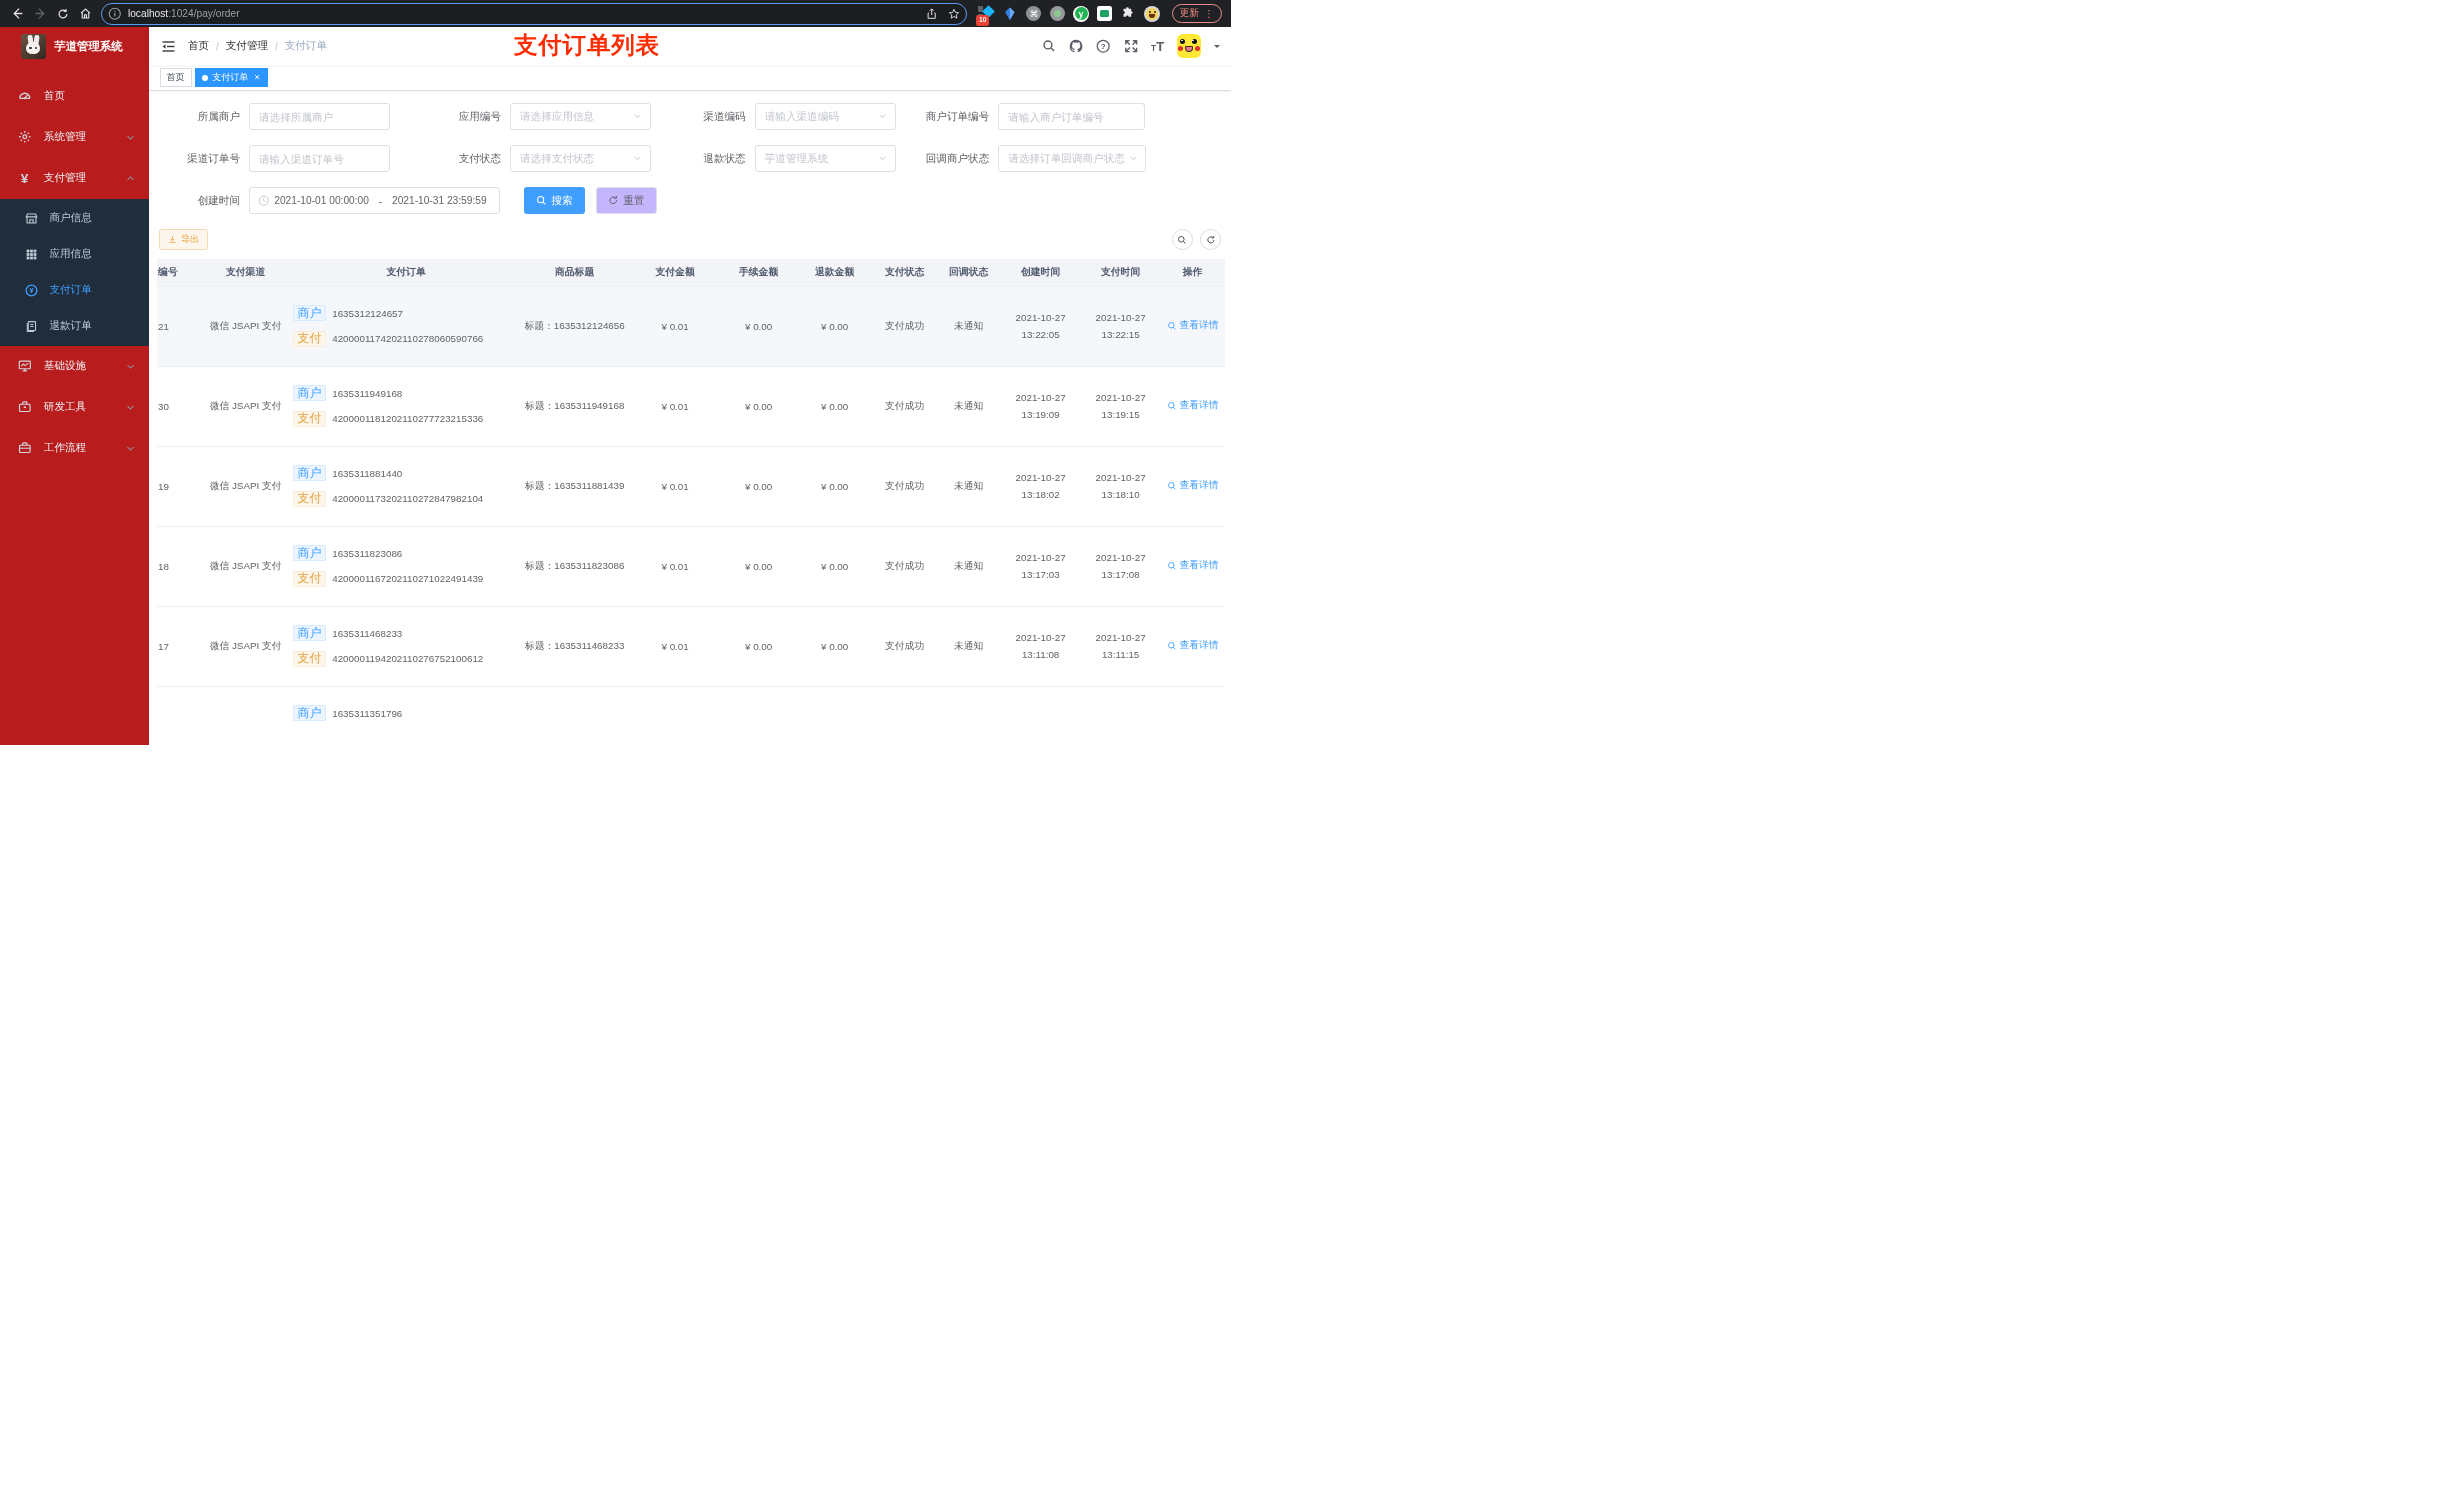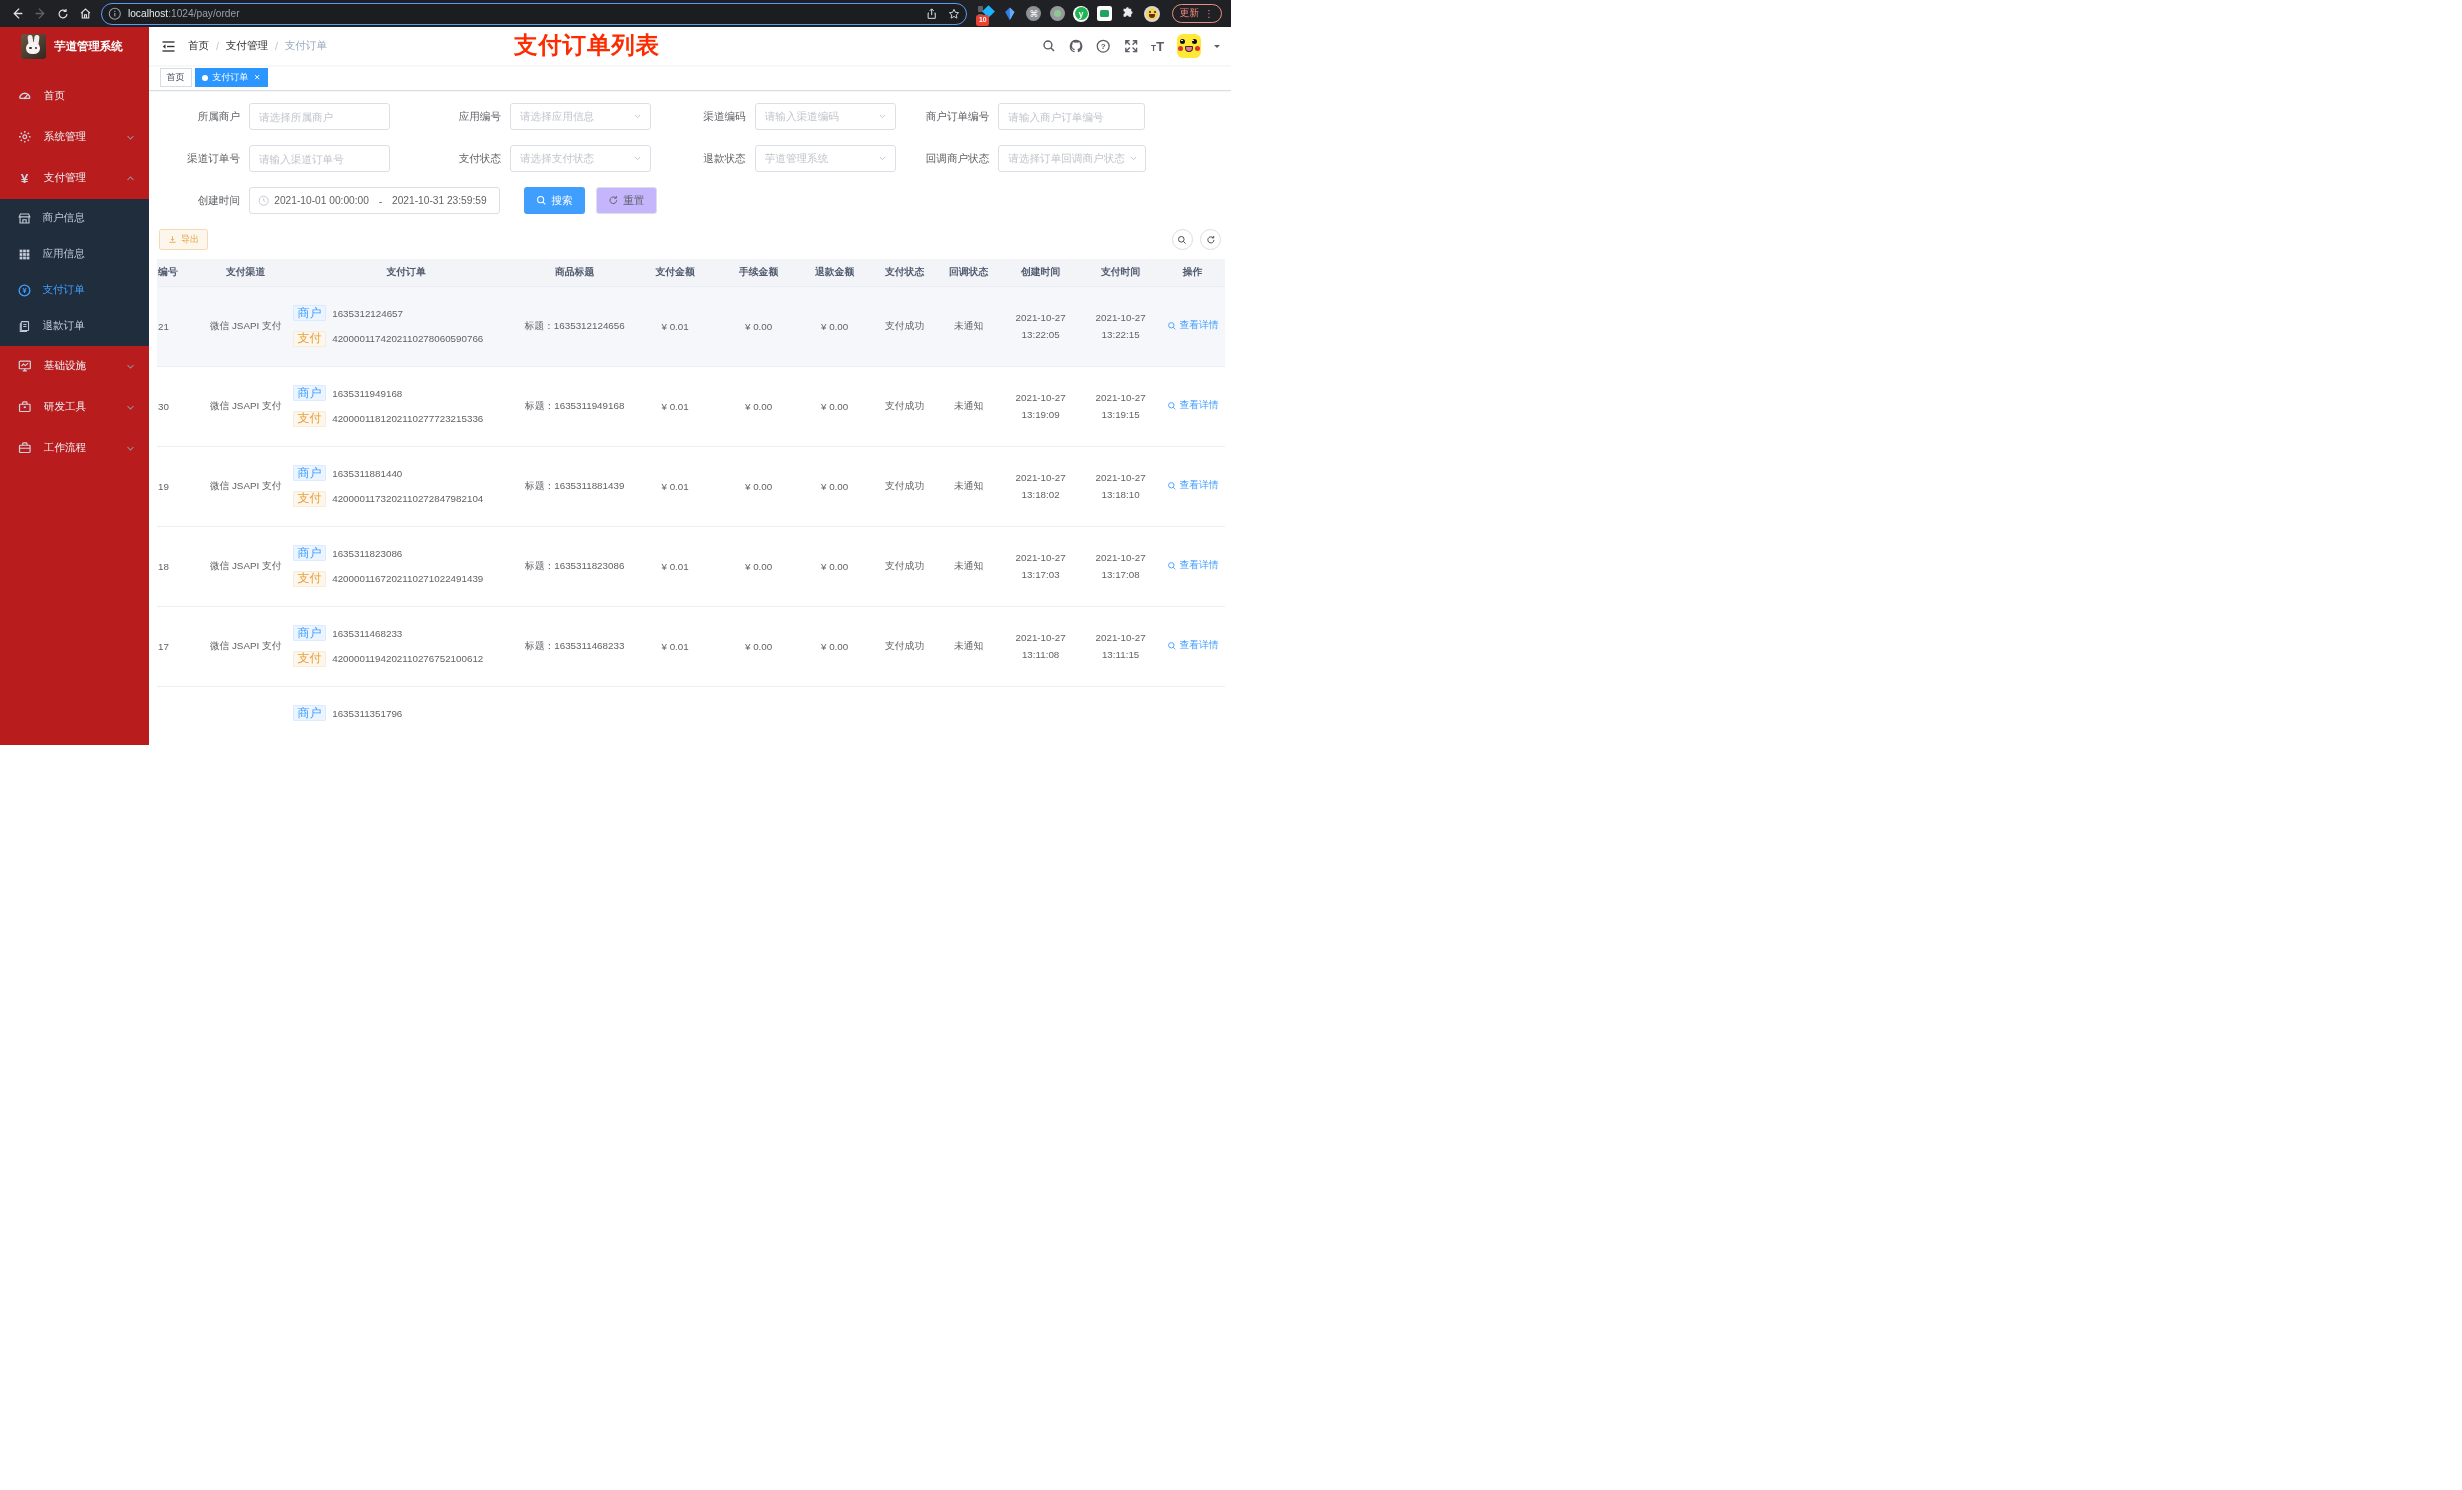--- a/index.html
+++ b/index.html
@@ -46,21 +46,21 @@
   .bunny-ear.e2 { left:13px; transform:rotate(8deg); }
   .bunny-head { position:absolute; width:13.6px; height:12px; background:#f7f3f3; border-radius:50% 50% 46% 46%; left:5.3px; top:8.3px; }
   .bunny-eye { position:absolute; width:2.3px; height:2.3px; background:#333; border-radius:50%; top:13px; }
   .bunny-eye.l{left:8.3px} .bunny-eye.r{left:13.6px}
   .side-title { color:#fff; font-weight:bold; font-size:11.4px; margin-left:8.3px; white-space:nowrap; }
   .menu { margin-top:10.6px; }
   .m-item { height:41px; display:flex; align-items:center; padding-left:17.4px; position:relative; cursor:pointer; font-size:10.6px; color:#eef2f7; }
   .m-item .ic { width:14.4px; height:14.4px; margin-right:12px; display:flex; align-items:center; justify-content:center; color:#cfd6e1; flex:0 0 auto; font-size:12px; }
   .m-item .chev { position:absolute; right:14.4px; color:#8d99a8; width:9px; height:9px; }
   .submenu { background:#1f2d3d; padding:1.5px 0; }
-  .s-item { height:36px; display:flex; align-items:center; padding-left:18px; cursor:pointer; font-size:10.6px; color:#c3cbd6; }
+  .s-item { height:36px; display:flex; align-items:center; padding-left:25px; cursor:pointer; font-size:10.6px; color:#c3cbd6; }
   .s-item .ic { width:13px; height:13px; margin-right:11.4px; display:flex; align-items:center; justify-content:center; color:#c3cbd6; font-size:10.6px; flex:0 0 auto; }
   .s-item.active, .s-item.active .ic { color:#409eff; }
 
   
   .navbar { position:absolute; top:27px; left:149px; right:0; height:38px; background:#fff; box-shadow:0 0.8px 3px rgba(0,21,41,.08); display:flex; align-items:center; padding:0 11.4px 0 12px; z-index:3; }
   .hamburger { width:15px; height:15px; color:#303133; margin-right:12px; flex:0 0 auto; cursor:pointer; }
   .bc { display:flex; align-items:center; gap:6.8px; font-size:10.6px; white-space:nowrap; }
   .bc .b-item { color:#303133; }
   .bc .b-sep { color:#c0c4cc; }
   .bc .b-last { color:#97a8be; }

